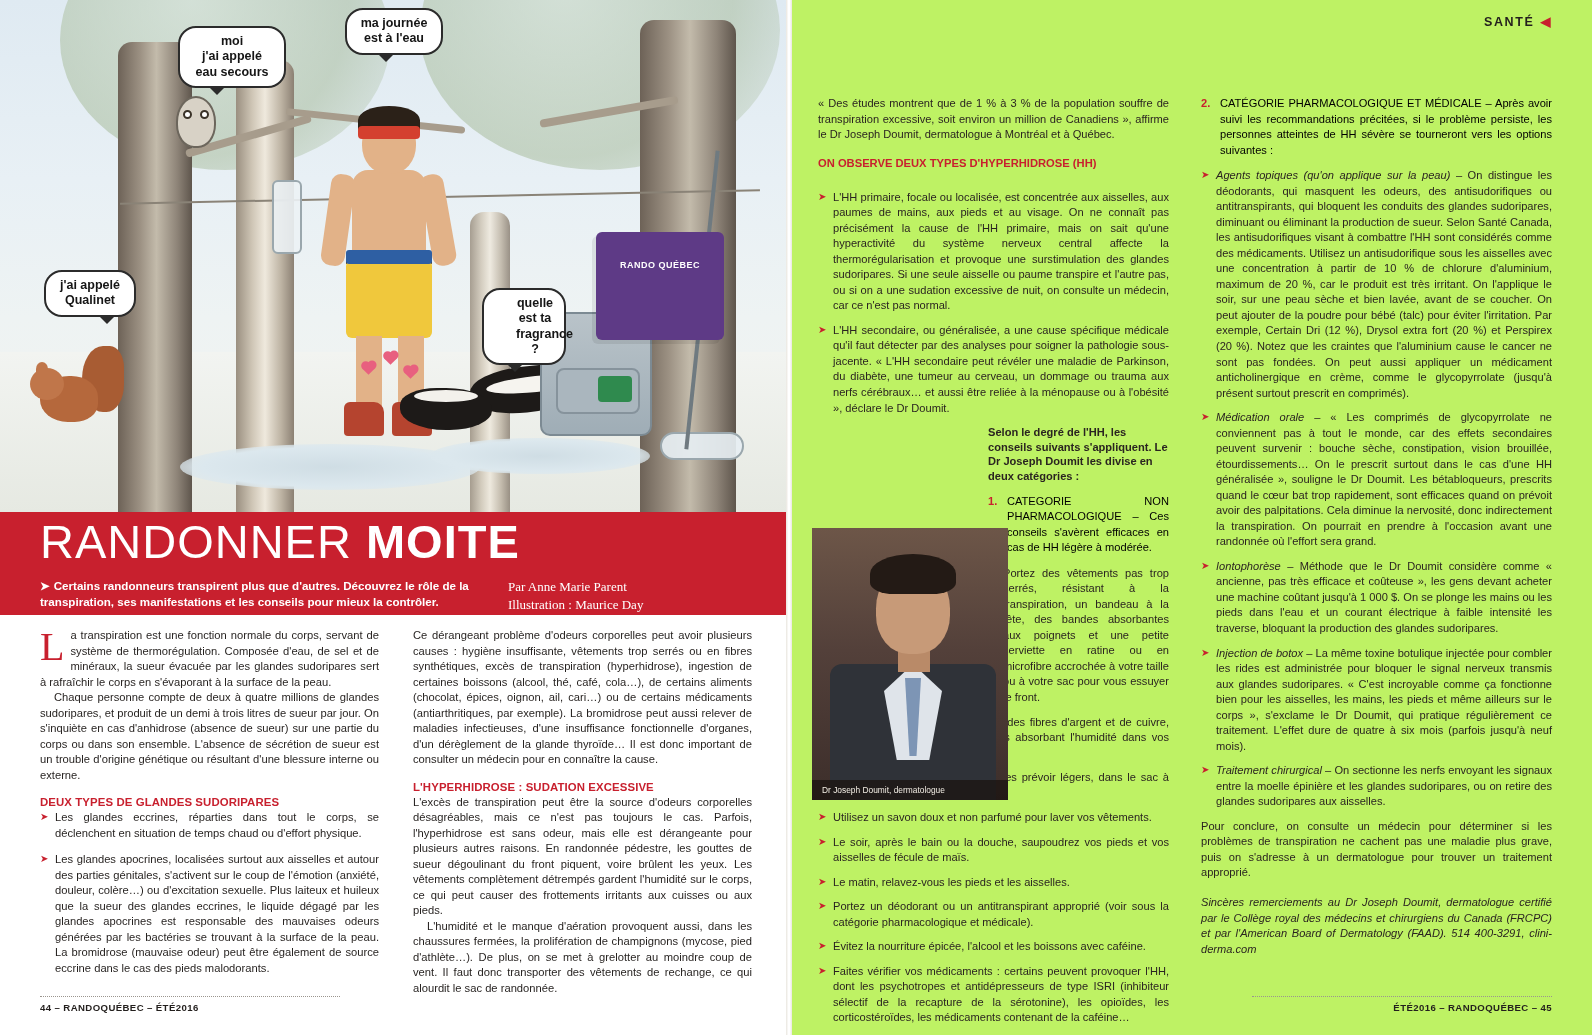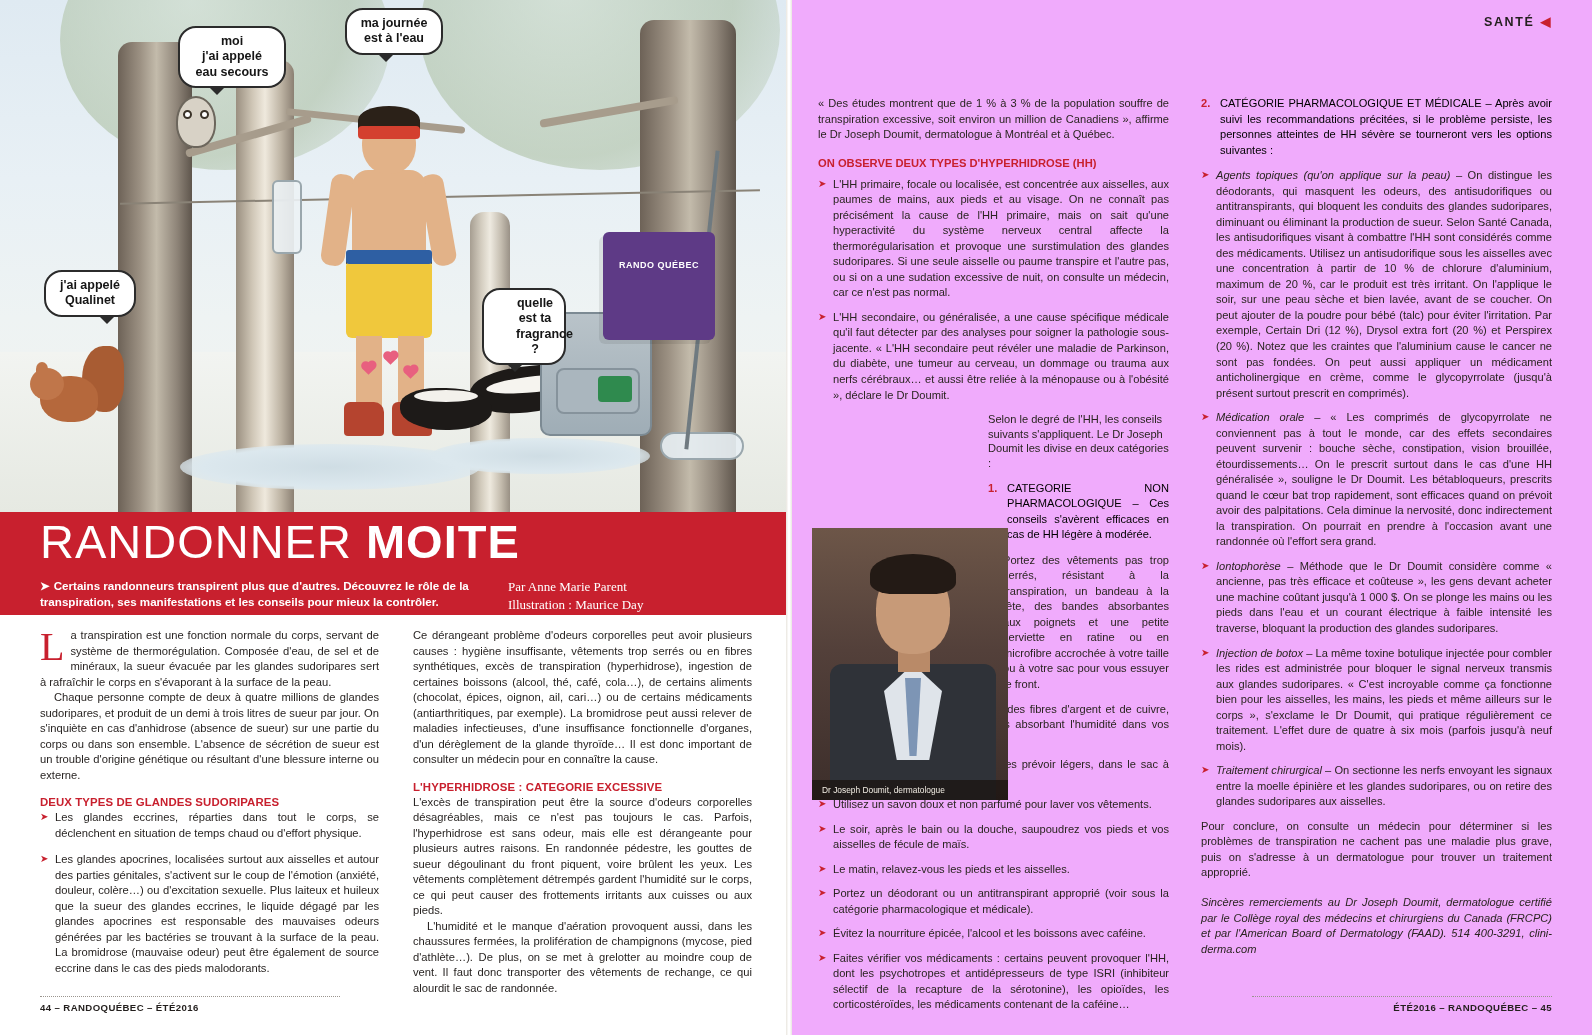--- a/index.html
+++ b/index.html
@@ -94,24 +94,23 @@
   .bag {
     position:absolute; left:540px; bottom:76px; width:112px; height:124px;
     background: linear-gradient(to bottom,#b9c3c9,#9fadb6);
     border-radius: 16px 16px 10px 10px;
     border: 2px solid #7c8a93;
   }
   .bag-pocket { position:absolute; left:14px; top:54px; width:84px; height:46px; background:#aab6be; border-radius:8px; border:2px solid #86939c; }
   .bag-tag { position:absolute; left:56px; top:62px; width:34px; height:26px; background:#2f8a4e; border-radius:4px; }
 
   .shirt {
-    position:absolute; left:596px; top:232px; width:112px; height:108px;
+    position:absolute; left:596px; top:232px; width:128px; height:108px;
     background:#5e3a86; border-radius:6px;
     box-shadow: -4px 4px 0 rgba(0,0,0,.08);
-    margin-left: 7px;
   }
   .shirt-txt { position:absolute; left:0; right:0; top:28px; text-align:center; color:#fff; font-size:9px; font-weight:bold; letter-spacing:.5px; line-height:1.25; }
 
   .line-rope { position:absolute; left:120px; top:196px; width:640px; height:2px; background:#8a8377; transform: rotate(-1.2deg); }
 
   .bottle { position:absolute; left:272px; top:180px; width:30px; height:74px; background:rgba(236,242,245,.9); border:2px solid #9aa7ad; border-radius:6px; }
   .bottle2 { position:absolute; left:660px; bottom:52px; width:84px; height:28px; background:rgba(230,238,242,.92); border:2px solid #9aa7ad; border-radius:14px; }
 
   .pole { position:absolute; left:700px; top:150px; width:4px; height:300px; background:#6f7a80; transform:rotate(6deg); }
 
@@ -199,48 +198,48 @@
     position:absolute; bottom:22px; font-family:Liberation Sans, sans-serif;
     font-size:9.6px; font-weight:bold; letter-spacing:.4px; color:#231f1d;
   }
   .footer .rule { border-top:1px dotted #9a958e; margin-bottom:5px; }
   .footer-left { left:40px; width:300px; }
   .footer-right { right:40px; width:300px; text-align:right; }
 
   
   .page-right {
     position:relative; width:806px; height:1035px;
-    background:#f0abfc;
+    background:#bef264;
   }
   .sante {
     position:absolute; right:40px; top:14px;
     font-size:12.5px; font-weight:bold; letter-spacing:1.6px; color:#231f1d;
   }
   .sante .tri { color:#c8202e; font-size:13px; margin-left:6px; }
 
   .rp-cols {
     position:absolute; left:32px; top:96px; width:734px; height:880px;
     display:flex; gap:32px;
   }
   .rcol { width:351px; position:relative; }
   .rcol p.body, .rcol ul.bullets li { color:#2a2420; }
   .rcol p.body { font-size:11.1px; line-height:1.4; }
   .rcol ul.bullets li { font-size:11.1px; line-height:1.4; margin-bottom:9px; }
-  h3.rsub { color:#c8202e; font-size:11.2px; font-weight:bold; margin:14px 0 8px; }
+  h3.rsub { color:#c8202e; font-size:11.2px; font-weight:bold; margin:14px 0 21px; }
 
   ol.numlist { list-style:none; }
   ol.numlist > li { position:relative; padding-left:19px; font-size:11.1px; line-height:1.4; text-align:justify; margin-bottom:10px; }
   ol.numlist > li .num { position:absolute; left:0; top:0; color:#c8202e; font-weight:bold; }
 
   .pullbox {
     position:relative;
     margin-left:170px; width:181px;
   }
   .pullbox h4 { color:#c8202e; font-size:10.6px; font-weight:bold; line-height:1.22; margin-bottom:1px; }
-  .pullbox p { font-size:11.1px; line-height:1.32; color:#2a2420; }
+  .pullbox p { font-size:11.1px; line-height:1.32; color:#2a2420;font-weight:bold; }
 
   .portrait {
     position:absolute; left:-6px; top:432px; width:196px; height:272px;
     background: linear-gradient(to bottom,#6d5648 0%,#53403a 45%,#3c2e2a 100%);
     overflow:hidden;
   }
   .pz-head { position:absolute; left:64px; top:38px; width:74px; height:88px; background:#c79a78; border-radius:48% 48% 44% 44%; }
   .pz-hair { position:absolute; left:58px; top:26px; width:86px; height:40px; background:#231a15; border-radius:50% 50% 28% 28%; }
   .pz-neck { position:absolute; left:86px; top:118px; width:32px; height:26px; background:#b98a68; }
   .pz-suit { position:absolute; left:18px; top:136px; width:166px; height:180px; background:#2f3238; border-radius:12px 12px 0 0; }
@@ -364,21 +363,21 @@
         <p class="body"><span class="dropcap">L</span><span>a transpiration est une fonction normale du corps, servant de système de thermorégulation. Composée d'eau, de sel et de minéraux, la sueur évacuée par les glandes sudoripares sert à rafraîchir le corps en s'évaporant à la surface de la peau.</span></p>
         <p class="body">Chaque personne compte de deux à quatre millions de glandes sudoripares, et produit de un demi à trois litres de sueur par jour. On s'inquiète en cas d'anhidrose (absence de sueur) sur une partie du corps ou dans son ensemble. L'absence de sécrétion de sueur est un trouble d'origine génétique ou résultant d'une blessure interne ou externe.</p>
         <h3 class="sub">DEUX TYPES DE GLANDES SUDORIPARES</h3>
         <ul class="bullets">
           <li>Les glandes eccrines, réparties dans tout le corps, se déclenchent en situation de temps chaud ou d'effort physique.</li>
           <li>Les glandes apocrines, localisées surtout aux aisselles et autour des parties génitales, s'activent sur le coup de l'émotion (anxiété, douleur, colère…) ou d'excitation sexuelle. Plus laiteux et huileux que la sueur des glandes eccrines, le liquide dégagé par les glandes apocrines est responsable des mauvaises odeurs générées par les bactéries se trouvant à la surface de la peau. La bromidrose (mauvaise odeur) peut être également de source eccrine dans le cas des pieds malodorants.</li>
         </ul>
       </div>
       <div class="col">
         <p class="body">Ce dérangeant problème d'odeurs corporelles peut avoir plusieurs causes : hygiène insuffisante, vêtements trop serrés ou en fibres synthétiques, excès de transpiration (hyperhidrose), ingestion de certaines boissons (alcool, thé, café, cola…), de certains aliments (chocolat, épices, oignon, ail, cari…) ou de certains médicaments (antiarthritiques, par exemple). La bromidrose peut aussi relever de maladies infectieuses, d'une insuffisance fonctionnelle d'organes, d'un dérèglement de la glande thyroïde… Il est donc important de consulter un médecin pour en connaître la cause.</p>
-        <h3 class="sub">L'HYPERHIDROSE : CATEGORIE EXCESSIVE</h3>
+        <h3 class="sub">L'HYPERHIDROSE : SUDATION EXCESSIVE</h3>
         <p class="body">L'excès de transpiration peut être la source d'odeurs corporelles désagréables, mais ce n'est pas toujours le cas. Parfois, l'hyperhidrose est sans odeur, mais elle est dérangeante pour plusieurs autres raisons. En randonnée pédestre, les gouttes de sueur dégoulinant du front piquent, voire brûlent les yeux. Les vêtements complètement détrempés gardent l'humidité sur le corps, ce qui peut causer des frottements irritants aux cuisses ou aux pieds.</p>
         <p class="body">L'humidité et le manque d'aération provoquent aussi, dans les chaussures fermées, la prolifération de champignons (mycose, pied d'athlète…). De plus, on se met à grelotter au moindre coup de vent. Il faut donc transporter des vêtements de rechange, ce qui alourdit le sac de randonnée.</p>
       </div>
     </div>
 
     <div class="footer footer-left">
       <div class="rule"></div>
       <span>44 – RANDOQUÉBEC – ÉTÉ2016</span>
     </div>
   </div>

